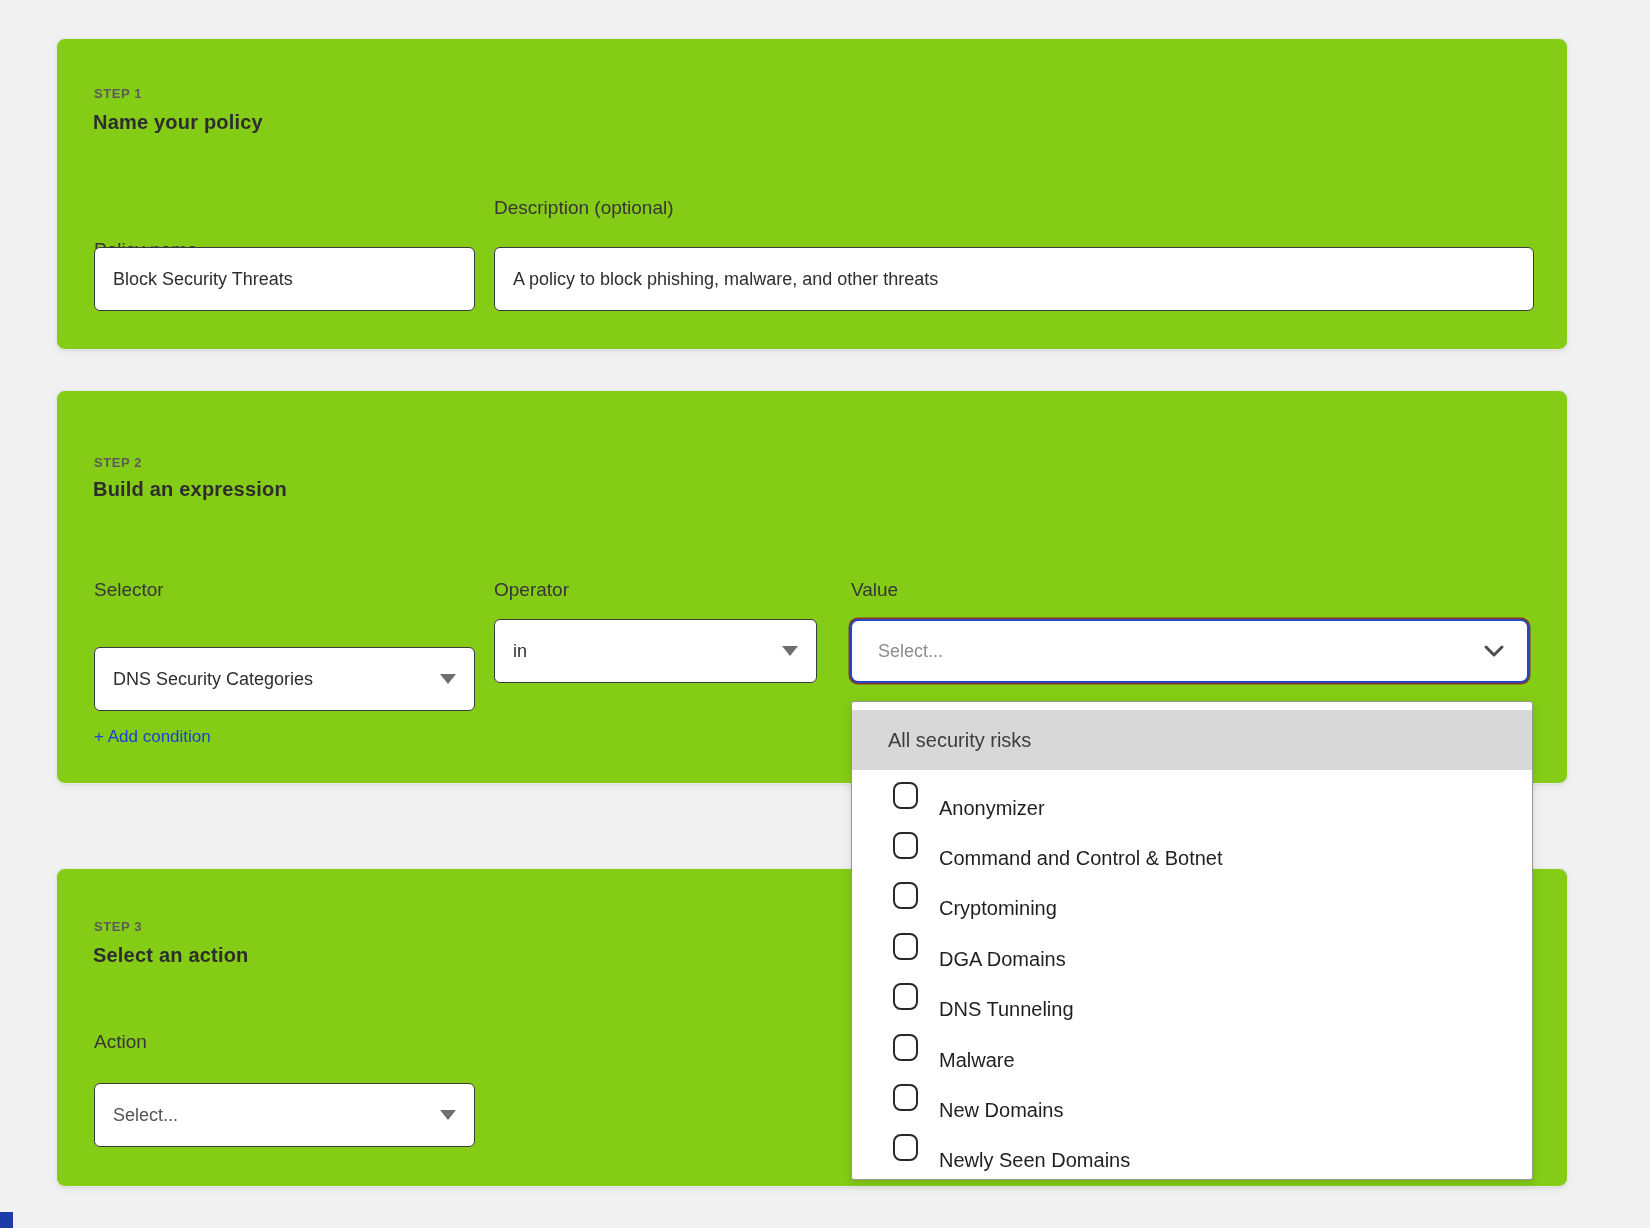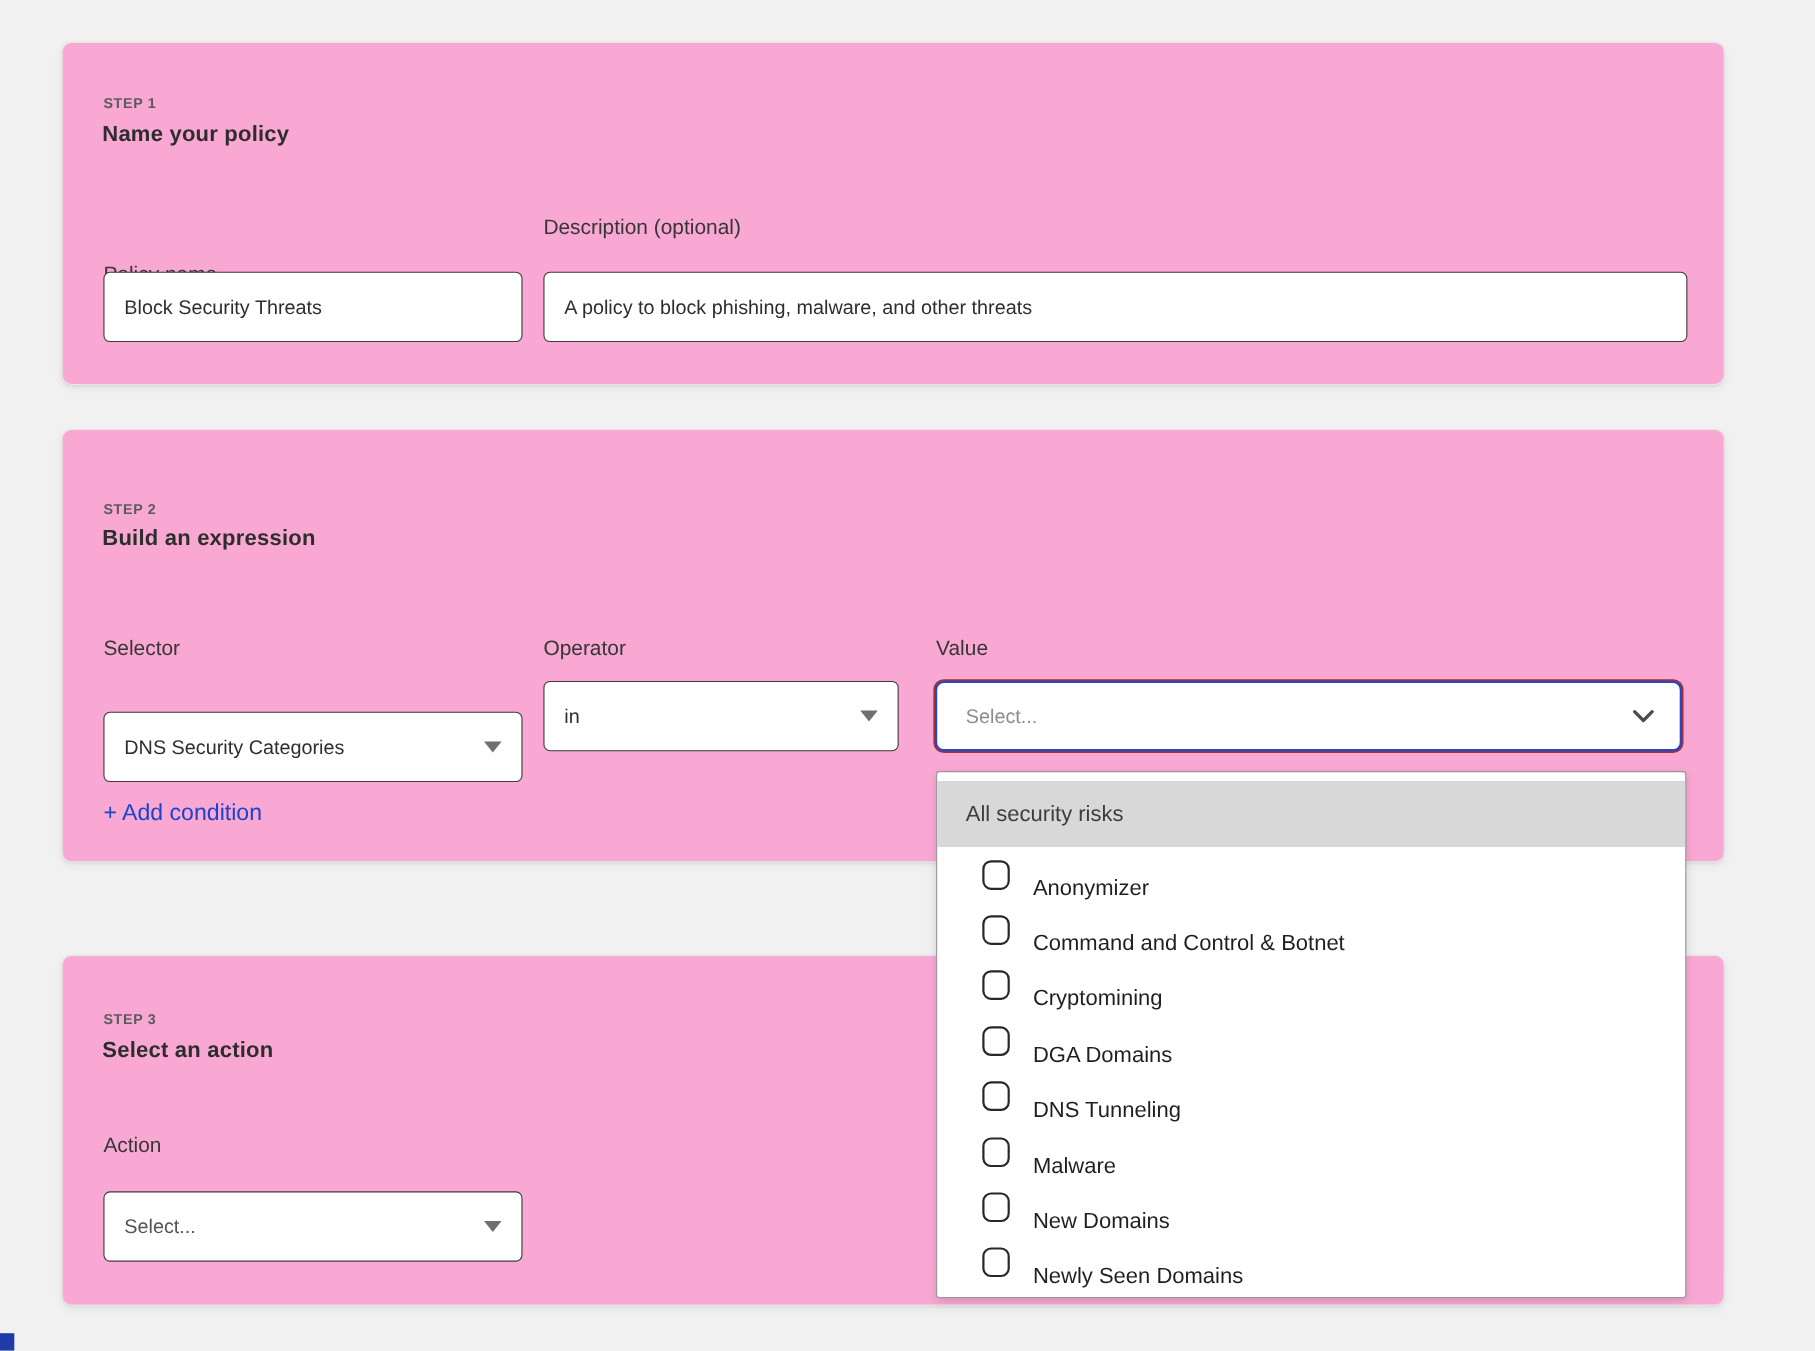--- a/index.html
+++ b/index.html
@@ -8,21 +8,21 @@
     position:relative;
     background:#f1f1f1;
     font-family:"Liberation Sans","DejaVu Sans",sans-serif;
     color:#2e2e2e;
     overflow:hidden;
   }
   .card {
     position:absolute;
     left:56px;
     width:1512px;
-    background:#f9a8d4;
+    background:#84cc16;
     border:1px solid #e7e7e7;
     border-radius:9px;
     box-shadow:0 1px 2px rgba(0,0,0,0.05), 0 3px 8px rgba(0,0,0,0.05);
   }
   #card1 { top:38px;  height:312px; }
   #card2 { top:390px; height:394px; }
   #card3 { top:868px; height:319px; }
 
   .step-label {
     position:absolute; left:37px;
@@ -77,21 +77,21 @@
   
   .multiselect-focused {
     border:2.5px solid #2547c6;
     box-shadow:0 0 0 1.5px rgba(140,29,30,0.85);
     border-radius:8px;
     padding:0 20px 0 26px;
   }
 
   .link-button {
     position:absolute;
-    font-size:21px;
+    font-size:17px;
     color:#1a44cc;
     cursor:pointer;
   }
 
   
   .dropdown-panel {
     position:absolute;
     left:851px; top:701px;
     width:682px; height:479px;
     background:#fff;
@@ -99,21 +99,21 @@
     border-radius:3px;
     box-shadow:0 3px 9px rgba(0,0,0,0.13);
     z-index:10;
     padding-top:8px;
     display:flex; flex-direction:column;
   }
   .dropdown-group-header {
     height:60px; flex:none;
     background:#d8d8d8;
     display:flex; align-items:center;
-    padding-left:26px;
+    padding-left:36px;
     font-size:20px; color:#3d3d3d;
   }
   .dropdown-options { flex:1; display:flex; flex-direction:column; padding-bottom:6px; }
   .dropdown-option {
     flex:1;
     display:flex; align-items:center;
     padding-left:41px;
     cursor:pointer;
   }
   .checkbox {

